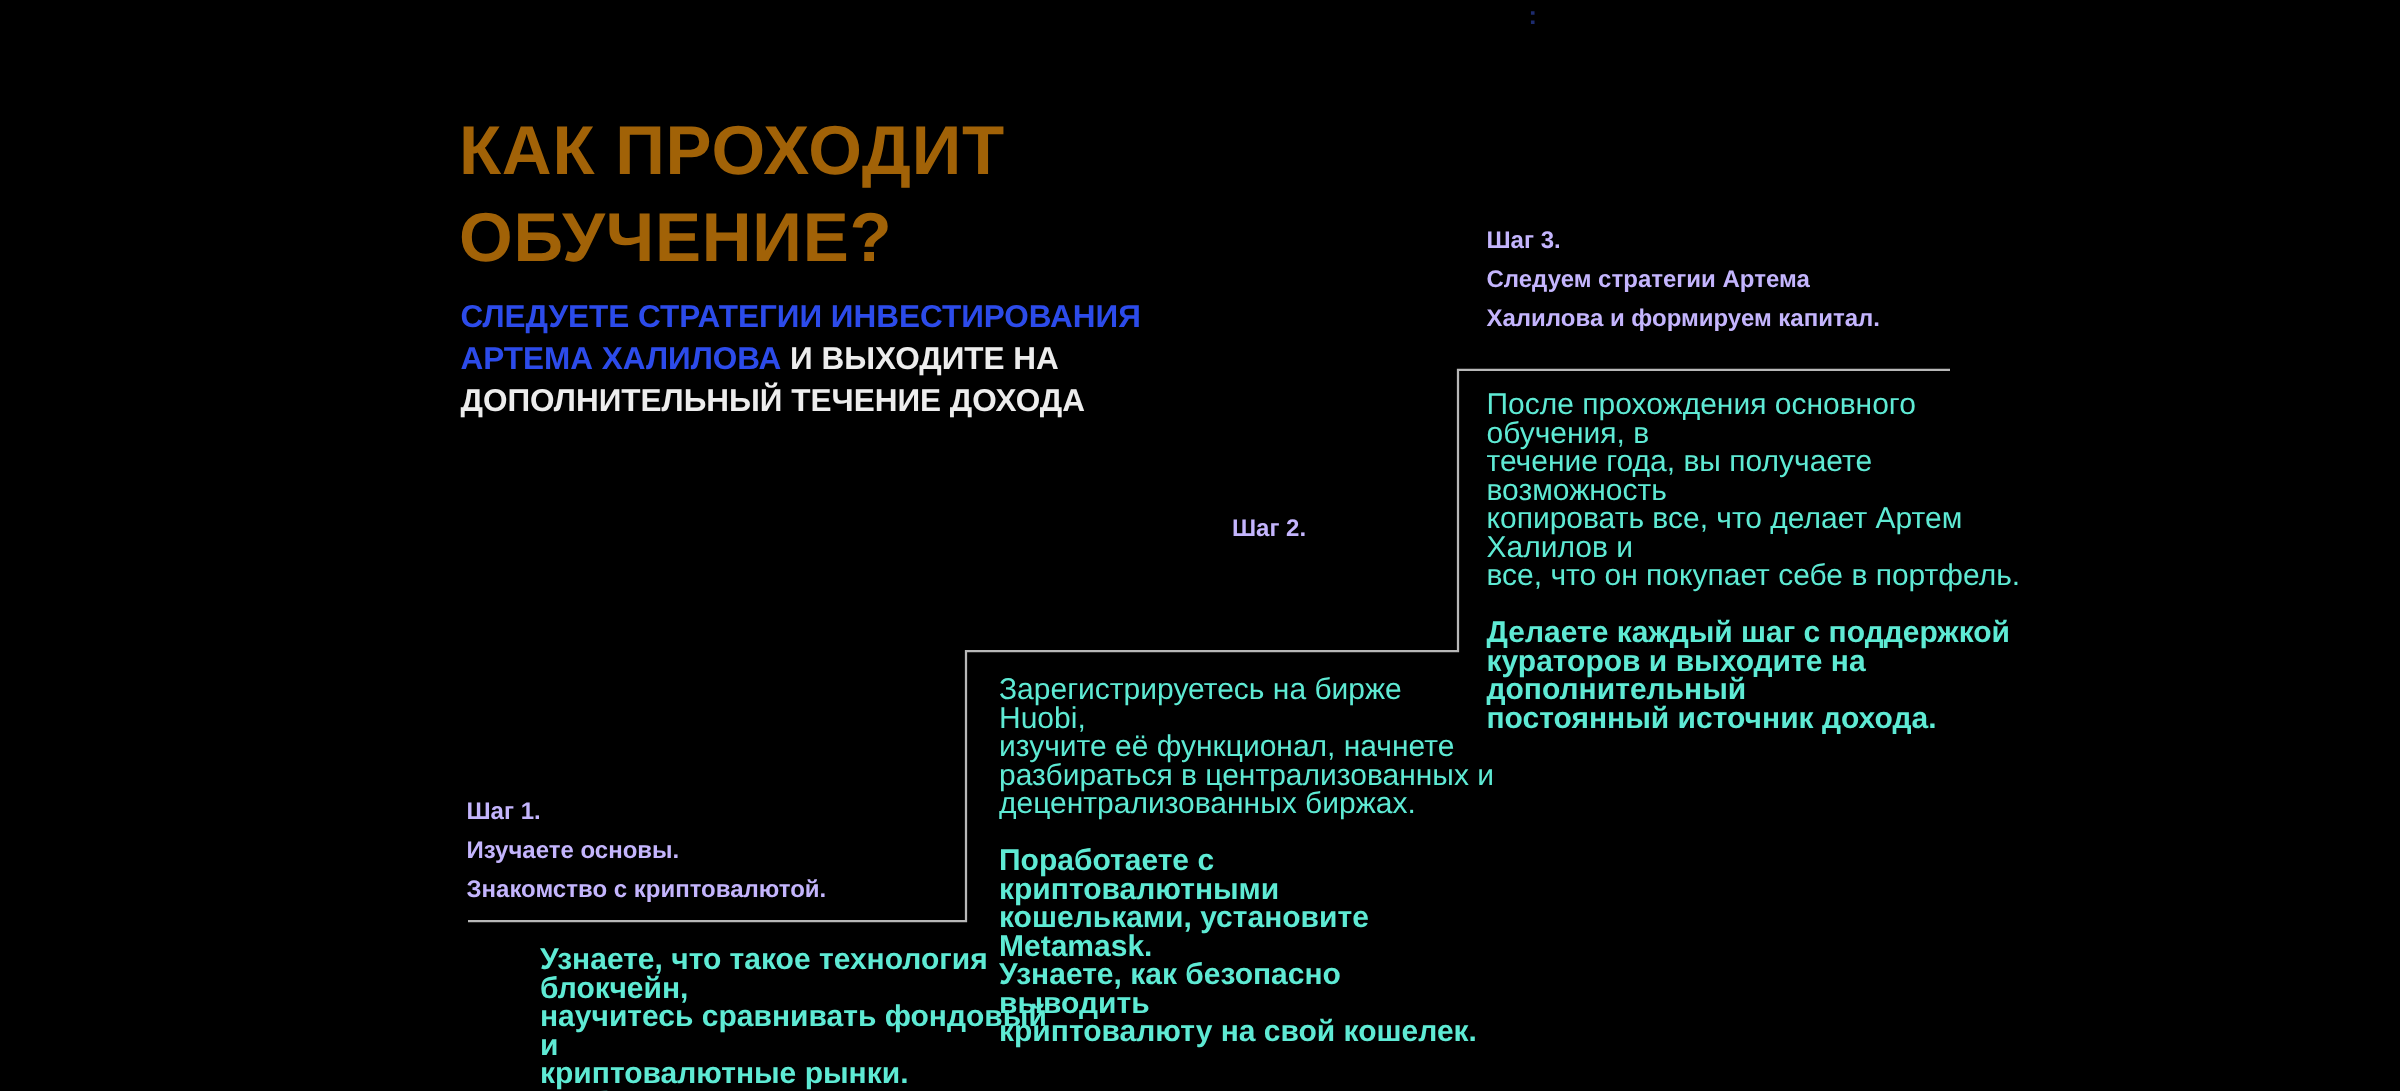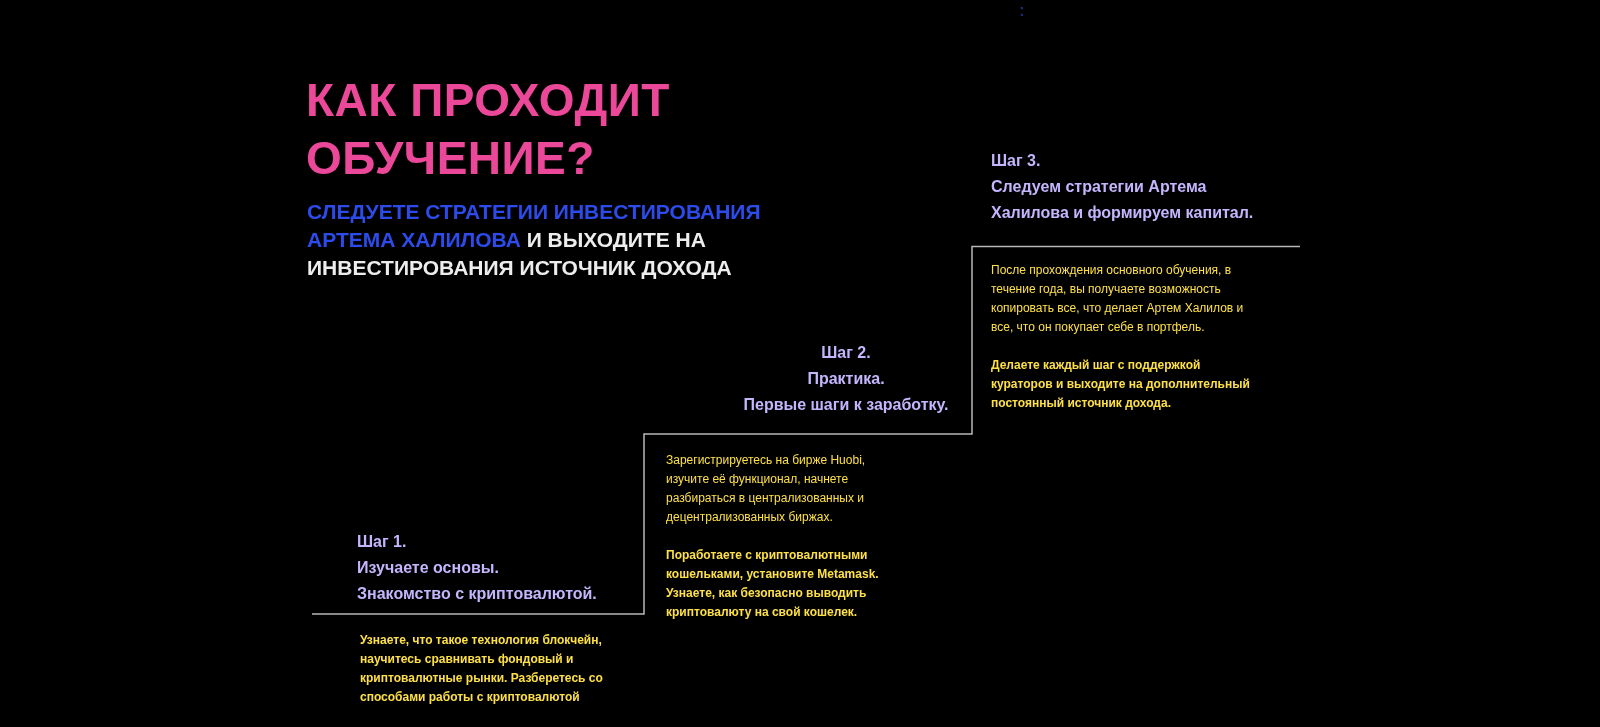--- a/index.html
+++ b/index.html
@@ -19,21 +19,21 @@
   .pre { white-space: pre-line; }
 
   .main-title {
     left: 306px;
     top: 40px;
     width: 520px;
     font-size: 46px;
     line-height: 58px;
     font-weight: 700;
     letter-spacing: 0.5px;
-    color: #ec4899;
+    color: #a16207;
   }
   .subtitle {
     left: 307px;
     top: 170px;
     width: 500px;
     font-size: 21px;
     line-height: 28px;
     font-weight: 700;
     color: #ededed;
   }
@@ -62,74 +62,72 @@
     font-weight: 700;
     color: #c4b5fd;
     margin: 0;
   }
   .step-heading .step-label,
   .step-heading .step-title {
     display: block;
     white-space: pre-line;
   }
   .step-body {
-    font-size: 12px;
+    font-size: 20px;
     line-height: 19px;
     font-weight: 400;
-    color: #fde047;
+    color: #5eead4;
   }
   .step-body p {
     margin: 0 0 19px 0;
     white-space: pre-line;
   }
   .step-body p:last-child { margin-bottom: 0; font-weight: bold; }
 
-  .step1-heading { left: 311px; top: 529px; width: 360px; margin-left: 46px; }
+  .step1-heading { left: 311px; top: 529px; width: 360px; }
   .step1-body   { left: 312px; top: 631px; width: 340px; margin-left: 48px; }
   .step2-heading { left: 666px; top: 340px; width: 360px; text-align: center; }
   .step2-body   { left: 666px; top: 451px; width: 330px; }
   .step3-heading { left: 991px; top: 148px; width: 380px; }
   .step3-body   { left: 991px; top: 261px; width: 360px; }
 </style>
 </head>
 <body>
 
 <div id="screen">
 
   <div class="abs colon-mark">:</div>
 
   <h1 class="abs main-title pre">КАК ПРОХОДИТ
 ОБУЧЕНИЕ?</h1>
 
   <div class="abs subtitle pre">
     <span class="hl">СЛЕДУЕТЕ СТРАТЕГИИ ИНВЕСТИРОВАНИЯ
 АРТЕМА ХАЛИЛОВА</span><span> И ВЫХОДИТЕ НА
-ИНВЕСТИРОВАНИЯ ИСТОЧНИК ДОХОДА</span>
+ДОПОЛНИТЕЛЬНЫЙ ТЕЧЕНИЕ ДОХОДА</span>
   </div>
 
   <svg class="abs staircase" width="1600" height="727" viewBox="0 0 1600 727">
     <polyline points="312,614 644,614 644,434 972,434 972,246.5 1300,246.5" fill="none" stroke="#b8b8b8" stroke-width="1.5"></polyline>
   </svg>
 
   <h3 class="abs step-heading step1-heading">
     <span class="step-label">Шаг 1.</span>
     <span class="step-title">Изучаете основы.
 Знакомство с криптовалютой.</span>
   </h3>
   <div class="abs step-body step1-body">
     <p>Узнаете, что такое технология блокчейн,
 научитесь сравнивать фондовый и
 криптовалютные рынки. Разберетесь со
 способами работы с криптовалютой</p>
   </div>
 
   <h3 class="abs step-heading step2-heading">
     <span class="step-label">Шаг 2.</span>
-    <span class="step-title">Практика.
-Первые шаги к заработку.</span>
   </h3>
   <div class="abs step-body step2-body">
     <p>Зарегистрируетесь на бирже Huobi,
 изучите её функционал, начнете
 разбираться в централизованных и
 децентрализованных биржах.</p>
     <p>Поработаете с криптовалютными
 кошельками, установите Metamask.
 Узнаете, как безопасно выводить
 криптовалюту на свой кошелек.</p>

